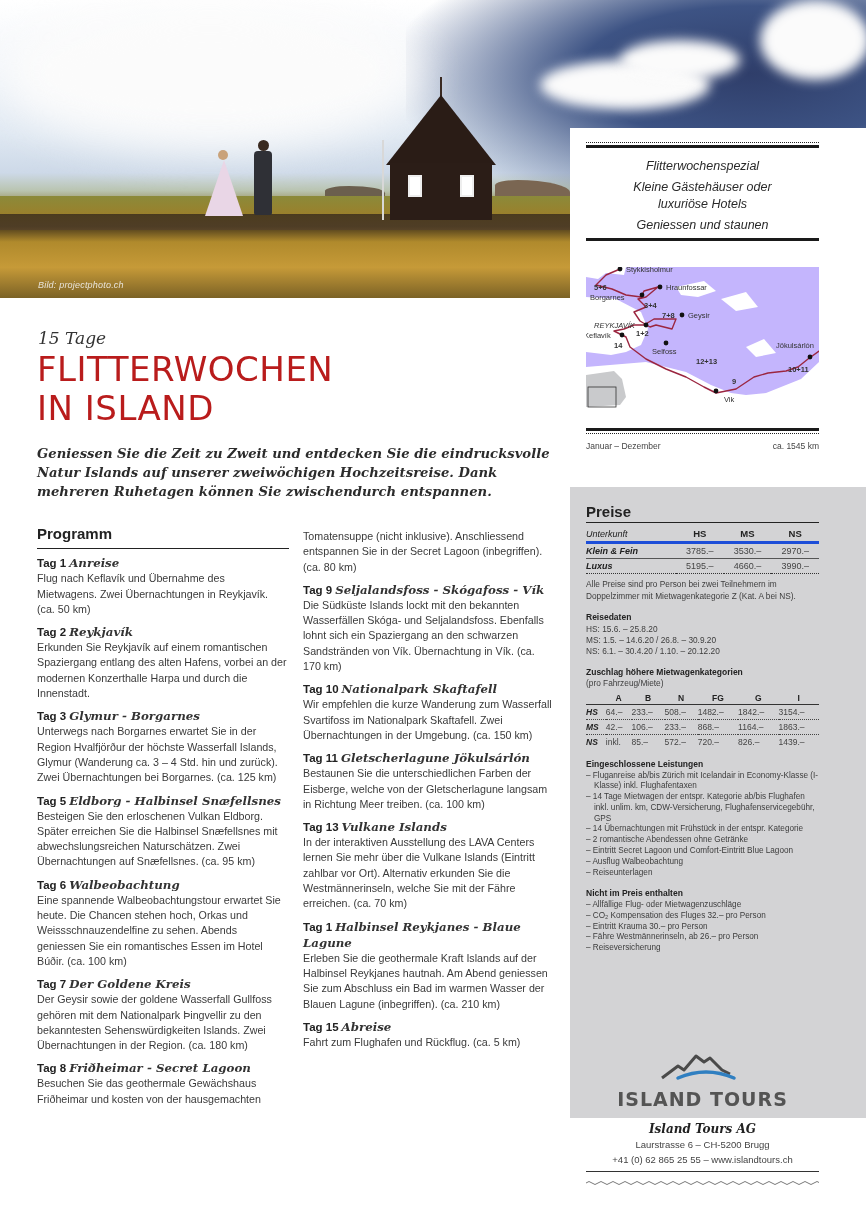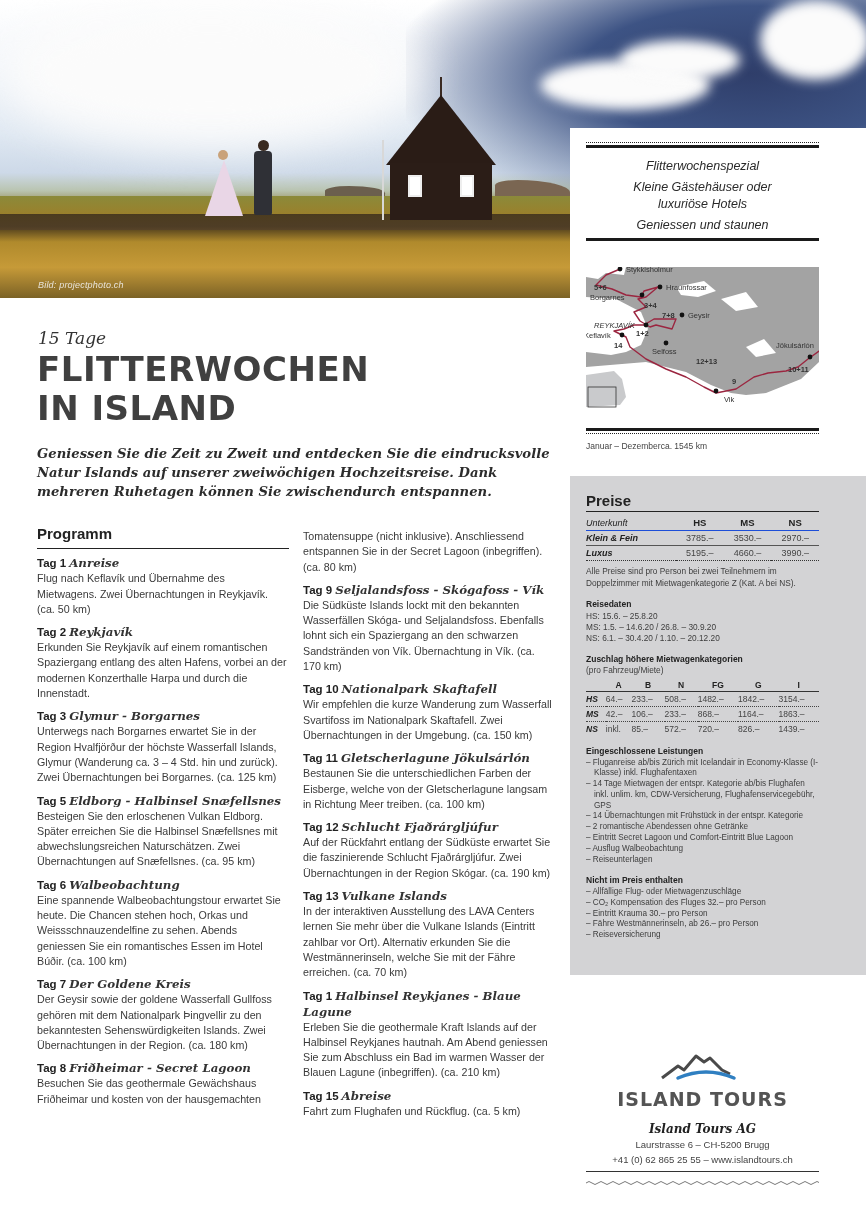--- a/index.html
+++ b/index.html
@@ -44,51 +44,51 @@
   }
   .rule-dotted { border-top: 1.5px dotted #222; }
   .rule-heavy { border-top: 3px solid #1a1a1a; }
   .special .top-rules { position: absolute; left: 16px; top: 14px; width: 233px; }
   .special .top-rules .rule-heavy { margin-top: 2px; }
   .special .lines { position: absolute; left: 16px; top: 30px; width: 233px; text-align: center; font-style: italic; font-size: 12.5px; line-height: 17px; color: #2a2a2a; }
   .special .lines .gap { height: 4px; }
   .special .bottom-rule { position: absolute; left: 16px; top: 110px; width: 233px; }
 
   
-  .map { position: absolute; left: 586px; top: 267px; width: 233px; height: 145px; background: #a3a3a3; overflow: hidden; }
+  .map { position: absolute; left: 586px; top: 267px; width: 233px; height: 145px; background: #c4b5fd; overflow: hidden; }
   .map svg { position: absolute; left: 0; top: 0; }
   .map-label { position: absolute; font-size: 7.5px; color: #333; white-space: nowrap; }
   .map-label.bold { font-weight: bold; }
   .map-label.italic { font-style: italic; }
   .map-meta { position: absolute; left: 586px; top: 428px; width: 233px; }
   .map-meta .rule-heavy { border-top-width: 3px; }
-  .map-meta .row { display: flex; margin-top: 7px; font-size: 8.5px; color: #444; }
+  .map-meta .row { display: flex; justify-content: space-between; margin-top: 7px; font-size: 8.5px; color: #444; }
 
   
   .duration { position: absolute; left: 38px; top: 328px; font-family: "DejaVu Serif", serif; font-style: italic; font-size: 17px; color: #333; }
-  .title { position: absolute; left: 37px; top: 350px; font-family: "DejaVu Sans", sans-serif; font-weight: bold; font-size: 34px; line-height: 39px; color: #404040; letter-spacing: .5px; }
+  .title { position: absolute; left: 37px; top: 350px; font-family: "DejaVu Sans", sans-serif; font-weight: normal; font-size: 34px; line-height: 39px; color: #b91c1c; letter-spacing: .5px; }
   .lead { position: absolute; left: 37px; top: 444px; width: 520px; font-family: "DejaVu Serif", serif; font-style: italic; font-weight: bold; font-size: 13.2px; line-height: 19px; color: #2c2c2c; }
 
   
   .col { position: absolute; width: 250px; font-size: 10.7px; line-height: 15.3px; color: #333; }
   .col-left { left: 37px; top: 526px; }
   .col-mid { left: 303px; top: 529px; }
   .prog-head { font-weight: bold; font-size: 15px; color: #222; padding-bottom: 7px; border-bottom: 1.5px solid #222; margin-bottom: 6px; width: 252px; }
   .day { margin-bottom: 7px; }
   .day-title { font-size: 11.5px; line-height: 16px; }
   .day-title .tag { font-weight: bold; color: #222; }
   .day-title .name { font-family: "DejaVu Serif", serif; font-style: italic; font-weight: bold; color: #333; margin-left: 3px; font-size: 11.8px; }
   .day-text { color: #3a3a3a; }
 
   
-  .prices { position: absolute; left: 570px; top: 476px; width: 296px; height: 499px; background: #d3d3d5; }
+  .prices { position: absolute; left: 570px; top: 487px; width: 296px; height: 631px; background: #d3d3d5; }
   .prices .inner { position: absolute; left: 16px; top: 16px; width: 233px; }
   .prices h2 { font-size: 15px; font-weight: bold; color: #222; padding-bottom: 2px; border-bottom: 1.5px solid #222; }
   .ptable { width: 100%; border-collapse: collapse; font-size: 9px; margin-top: 3px; }
-  .ptable th { font-weight: bold; text-align: center; padding: 2px 0; border-bottom: 1px solid #1d4ed8; color: #222; font-size: 9.5px; }
+  .ptable th { font-weight: bold; text-align: center; padding: 2px 0; border-bottom: 3px solid #1d4ed8; color: #222; font-size: 9.5px; }
   .ptable th.first { text-align: left; font-weight: normal; font-style: italic; font-size: 9px; }
   .ptable td { text-align: center; padding: 2px 0; color: #444; }
   .ptable td.first { text-align: left; font-weight: bold; font-style: italic; color: #222; }
   .ptable tr.r1 td { border-bottom: 1px solid #555; }
   .ptable tr.r2 td { border-bottom: 1.5px dotted #333; }
   .note { font-size: 8.3px; line-height: 11.5px; color: #3d3d3d; margin-top: 5px; }
   .sub-h { font-size: 8.5px; font-weight: bold; color: #222; margin-top: 10px; line-height: 11.5px; }
   .plain { font-size: 8.3px; line-height: 11px; color: #3d3d3d; }
   .stable { width: 100%; border-collapse: collapse; font-size: 8.5px; margin-top: 3px; }
   .stable th { font-weight: bold; text-align: center; padding: 1px 0; border-bottom: 1.5px solid #333; color: #222; }
@@ -255,24 +255,20 @@
   </div>
   <div class="day">
     <div class="day-title"><span class="tag">Tag 10</span><span class="name">Nationalpark Skaftafell</span></div>
     <div class="day-text">Wir empfehlen die kurze Wanderung zum Wasserfall Svartifoss im Nationalpark Skaftafell. Zwei Übernachtungen in der Umgebung. (ca. 150 km)</div>
   </div>
   <div class="day">
     <div class="day-title"><span class="tag">Tag 11</span><span class="name">Gletscherlagune Jökulsárlón</span></div>
     <div class="day-text">Bestaunen Sie die unterschiedlichen Farben der Eisberge, welche von der Gletscherlagune langsam in Richtung Meer treiben. (ca. 100 km)</div>
   </div>
   <div class="day">
-    <div class="day-title"><span class="tag">Tag 12</span><span class="name">Schlucht Fjaðrárgljúfur</span></div>
-    <div class="day-text">Auf der Rückfahrt entlang der Südküste erwartet Sie die faszinierende Schlucht Fjaðrárgljúfur. Zwei Übernachtungen in der Region Skógar. (ca. 190 km)</div>
-  </div>
-  <div class="day">
     <div class="day-title"><span class="tag">Tag 13</span><span class="name">Vulkane Islands</span></div>
     <div class="day-text">In der interaktiven Ausstellung des LAVA Centers lernen Sie mehr über die Vulkane Islands (Eintritt zahlbar vor Ort). Alternativ erkunden Sie die Westmännerinseln, welche Sie mit der Fähre erreichen. (ca. 70 km)</div>
   </div>
   <div class="day">
     <div class="day-title"><span class="tag">Tag 1</span><span class="name">Halbinsel Reykjanes - Blaue Lagune</span></div>
     <div class="day-text">Erleben Sie die geothermale Kraft Islands auf der Halbinsel Reykjanes hautnah. Am Abend geniessen Sie zum Abschluss ein Bad im warmen Wasser der Blauen Lagune (inbegriffen). (ca. 210 km)</div>
   </div>
   <div class="day">
     <div class="day-title"><span class="tag">Tag 15</span><span class="name">Abreise</span></div>
     <div class="day-text">Fahrt zum Flughafen und Rückflug. (ca. 5 km)</div>

